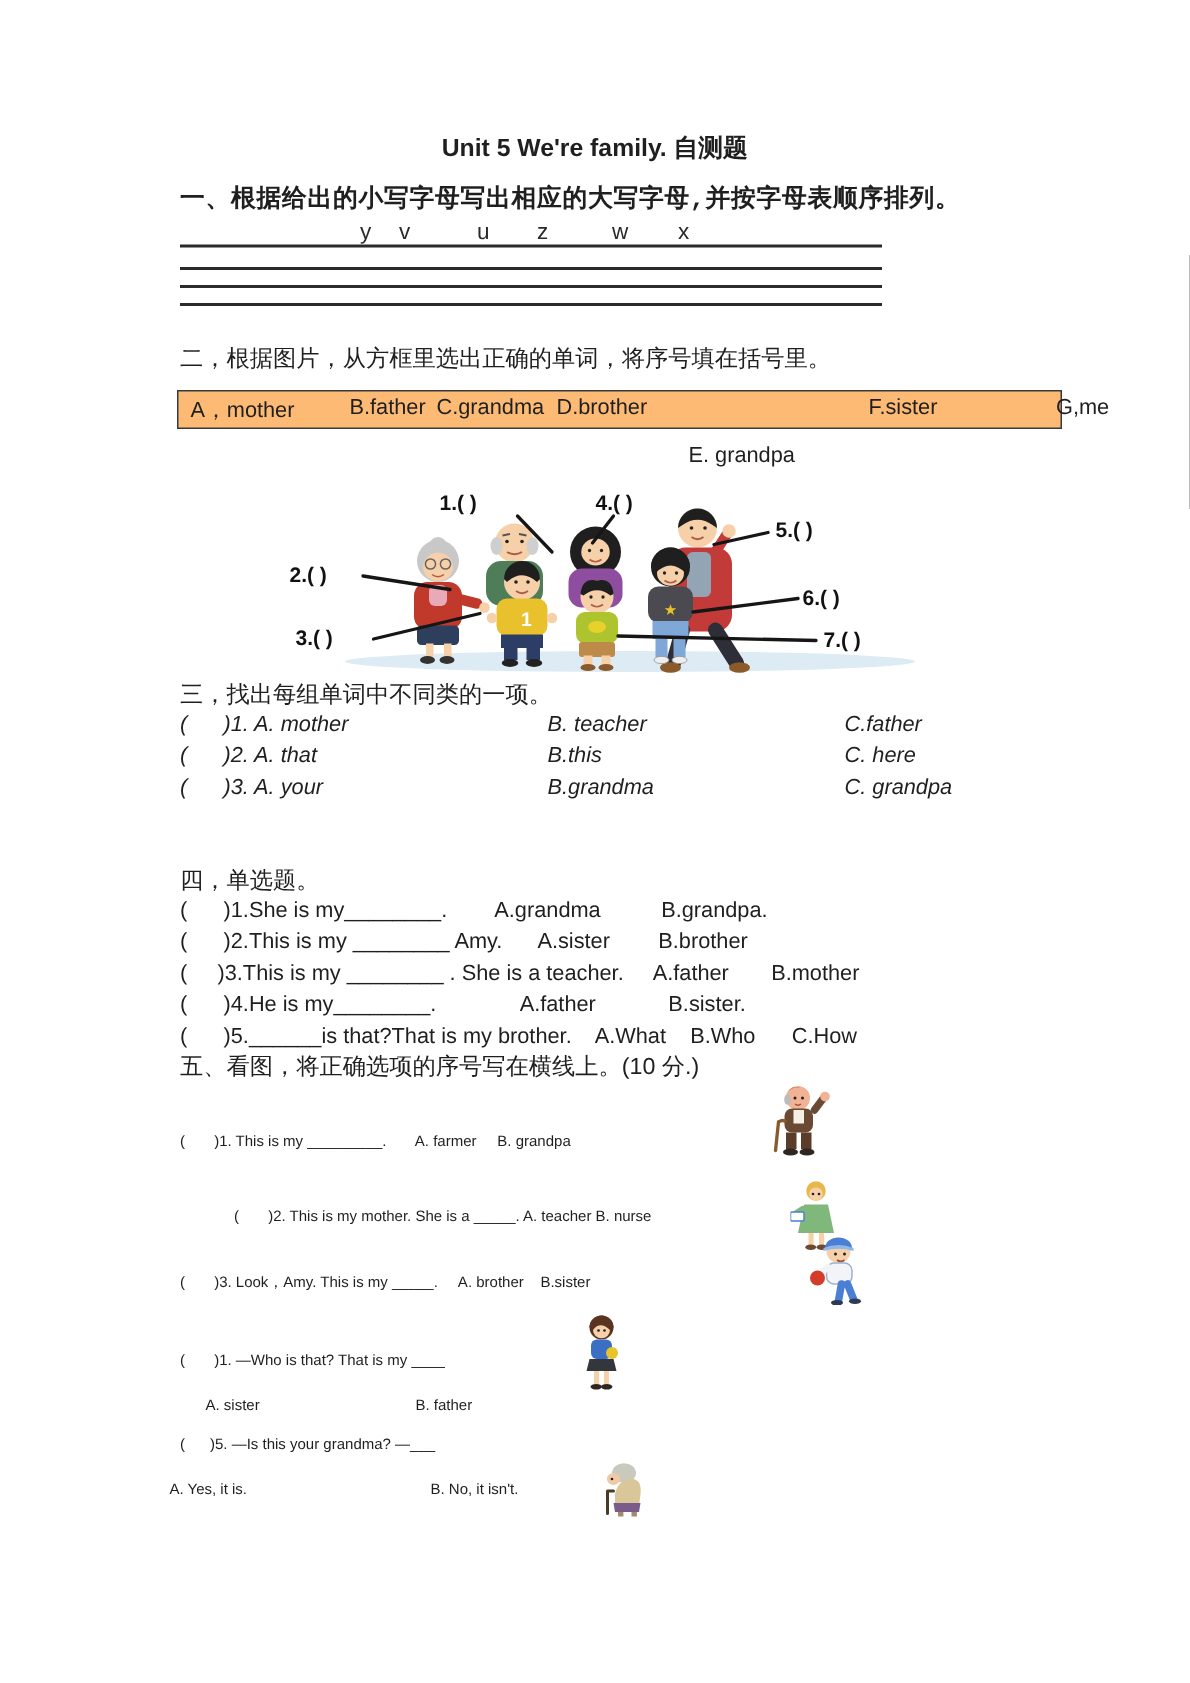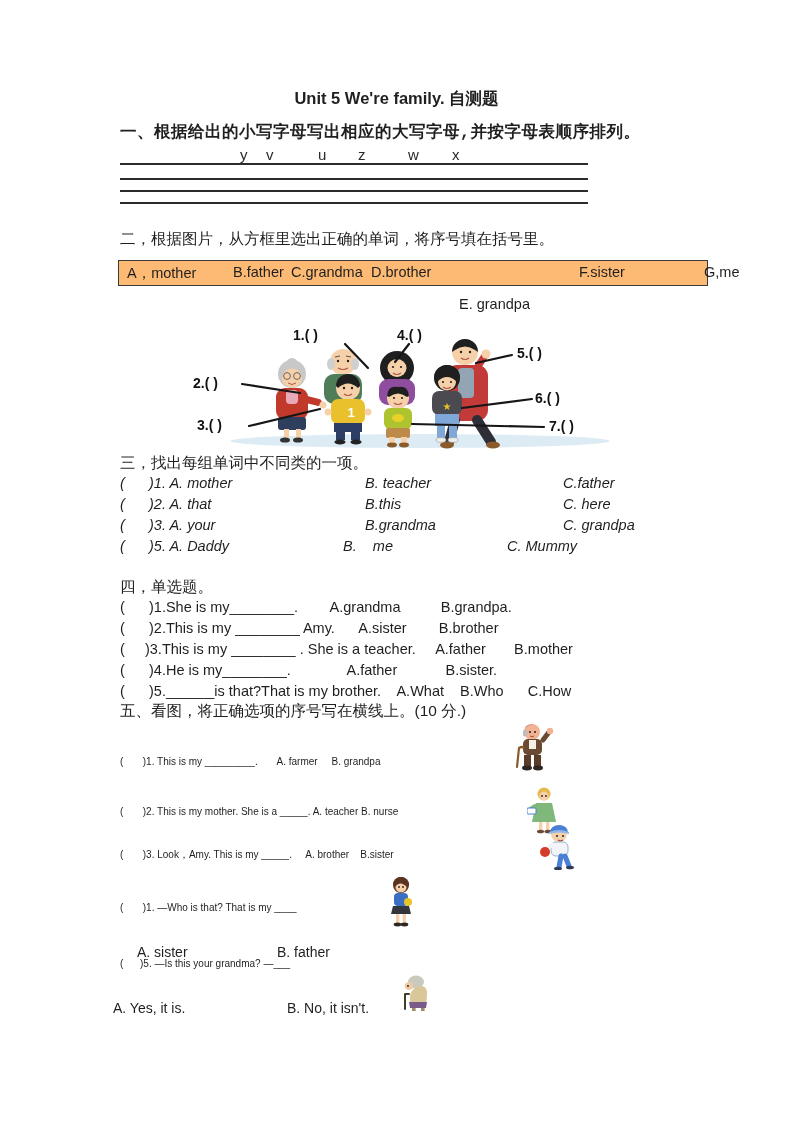--- a/index.html
+++ b/index.html
@@ -24,21 +24,21 @@
   .s3row { position:relative; height:20.9px;font-style:italic; }
   .s3row span { position:absolute; top:0; font-size:14.5px; white-space:pre; }
   .s3row .c1 { left:0; }
   .s3row .c2 { left:245px; }
   .s3row .c3 { left:443px; }
   .s3row.last .c2 { left:223px; }
   .s3row.last .c3 { left:387px; }
   .s4 { left:120px; top:599px; width:600px; }
   .s4row { height:20.9px; font-size:14.5px; white-space:pre; }
   .s5row { left:120px; font-size:10px; white-space:pre; }
-  .opt { font-size:14px; white-space:pre;margin-top:12px; }
+  .opt { font-size:10px; white-space:pre; }
   svg text { font-family:"Liberation Sans","DejaVu Sans",sans-serif; }
 </style>
 </head>
 <body>
 
 <div class="page">
 
   <div class="abs title">Unit 5 We're family.  自测题</div>
 
   <div class="abs h-bold" style="top:121px;">一、根据给出的小写字母写出相应的大写字母,并按字母表顺序排列。</div>
@@ -200,25 +200,20 @@
     </div>
     <div class="s3row">
       <span class="c1">(      )2. A. that</span>
       <span class="c2">B.this</span>
       <span class="c3">C. here</span>
     </div>
     <div class="s3row">
       <span class="c1">(      )3. A. your</span>
       <span class="c2">B.grandma</span>
       <span class="c3">C. grandpa</span>
-    </div>
-    <div class="s3row last">
-      <span class="c1">(      )5. A. Daddy</span>
-      <span class="c2">B.    me</span>
-      <span class="c3">C. Mummy</span>
     </div>
   </div>
 
   <div class="abs h-reg" style="top:577px;">四，单选题。</div>
   <div class="abs s4">
     <div class="s4row">(      )1.She is my________.        A.grandma          B.grandpa.</div>
     <div class="s4row">(      )2.This is my ________ Amy.      A.sister        B.brother</div>
     <div class="s4row">(     )3.This is my ________ . She is a teacher.     A.father       B.mother</div>
     <div class="s4row">(      )4.He is my________.              A.father            B.sister.</div>
     <div class="s4row">(      )5.______is that?That is my brother.    A.What    B.Who      C.How</div>
@@ -239,21 +234,21 @@
     <rect x="11" y="17" width="19" height="16" rx="5" fill="#6b4a33"></rect>
     <rect x="17" y="18" width="7" height="9" fill="#f5f0e6"></rect>
     <rect x="12" y="33" width="7" height="11" fill="#5a3c28"></rect>
     <rect x="22" y="33" width="7" height="11" fill="#5a3c28"></rect>
     <ellipse cx="15" cy="46" rx="5" ry="2.4" fill="#2e2620"></ellipse>
     <ellipse cx="26" cy="46" rx="5" ry="2.4" fill="#2e2620"></ellipse>
     <path d="M7,26 L5,45" stroke="#8a5a2a" stroke-width="2.2" stroke-linecap="round"></path>
     <path d="M7,26 q3,-2 5,0" stroke="#8a5a2a" stroke-width="2.2" fill="none"></path>
   </svg>
 
-  <div class="abs s5row" style="top:806px;">(       )2. This is my mother. She is a _____. A. teacher B. nurse</div>
+  <div class="abs s5row" style="top:806px;margin-left:36px;">(       )2. This is my mother. She is a _____. A. teacher B. nurse</div>
   <svg class="abs" style="left:527px; top:786px;" width="34" height="48" viewBox="0 0 34 48">
     <circle cx="17" cy="8" r="6.5" fill="#e8b84b"></circle>
     <ellipse cx="17" cy="10" rx="4.6" ry="4.4" fill="#f6d0a9"></ellipse>
     <circle cx="15" cy="10" r="0.9" fill="#222"></circle>
     <circle cx="19" cy="10" r="0.9" fill="#222"></circle>
     <path d="M9,17 L25,17 L29,36 L5,36 Z" fill="#7fb87a"></path>
     <path d="M8,20 L2,24" stroke="#7fb87a" stroke-width="4" stroke-linecap="round"></path>
     <rect x="0" y="22" width="9" height="6" rx="1" fill="#ffffff" stroke="#4a7fd4" stroke-width="1"></rect>
     <rect x="12" y="36" width="3.4" height="8" fill="#f6d0a9"></rect>
     <rect x="19" y="36" width="3.4" height="8" fill="#f6d0a9"></rect>

